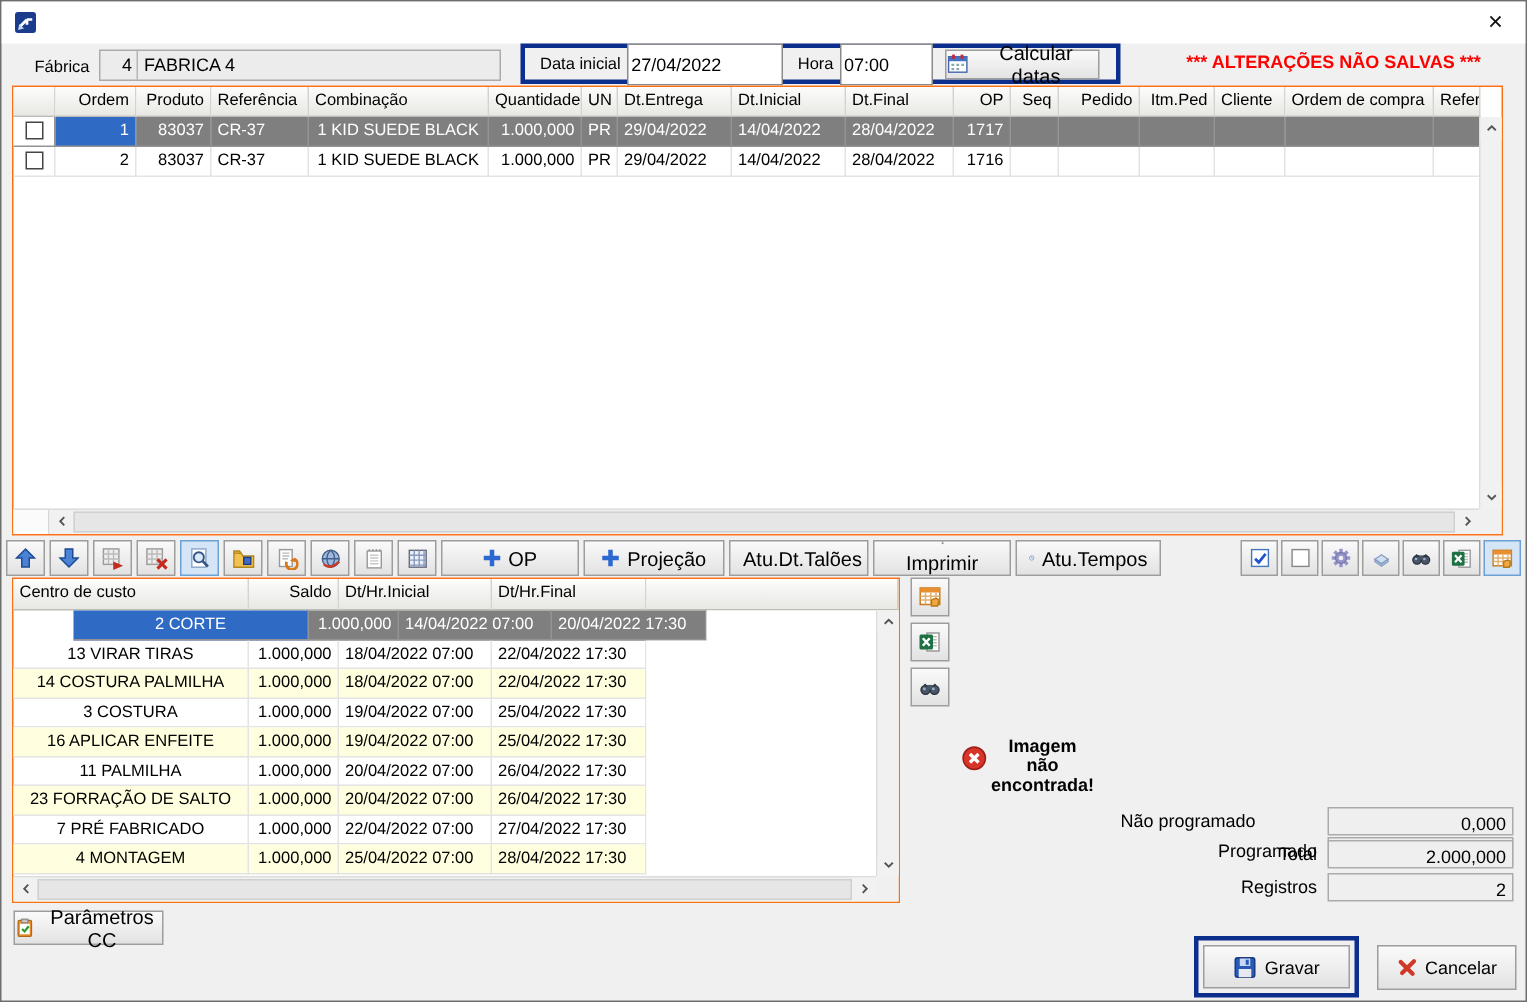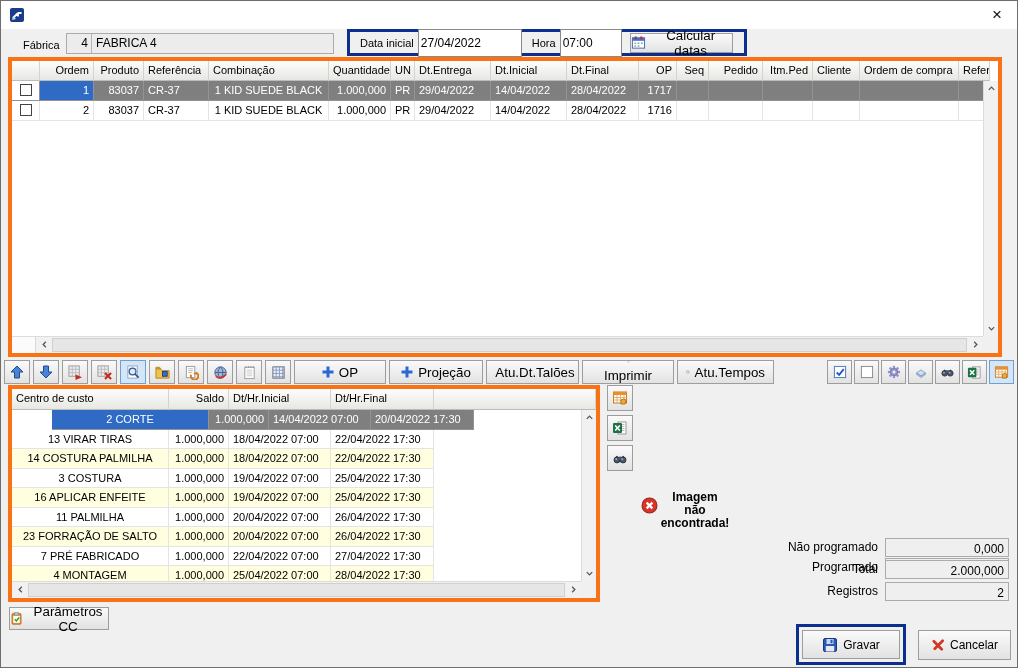--- a/index.html
+++ b/index.html
@@ -21,21 +21,21 @@
 
   .date-group { position:absolute; left:346px; top:28px; width:400px; height:27px; border:3px solid #0C2E8C; background:#F0F0F0; display:flex; align-items:center; }
   .date-group .glabel { padding:0 4px 0 10px; }
   .tinput { height:28px; background:#fff; border:1px solid #8A8A8A; font-family:"Liberation Sans",sans-serif; font-size:12px; padding:0 2px; }
   .inp-date { width:104px; }
   .inp-hora { width:62px; }
   .calc-btn { margin-left:8px; height:20px; width:103px; border:1px solid #9d9d9d; background:linear-gradient(#FAFAFA,#E3E3E3); display:flex; align-items:center; justify-content:center; gap:4px; }
   .warning { position:absolute; left:768px; top:33px; width:240px; text-align:center; color:#FF0000; font-weight:bold; font-size:12px; white-space:nowrap; }
 
   
-  .gridbox { position:absolute; background:#fff; border:4px solid #f97316; }
+  .gridbox { position:absolute; background:#fff; border:1px solid #f97316; }
   .ghead { display:flex; }
   .ghead .hc { background:linear-gradient(#FDFDFD,#E7E7E3); border-right:1px solid #D4D4CE; border-bottom:1px solid #BDBDB8; padding:3px 4px 0 4px; white-space:nowrap; overflow:hidden; }
   .grow { display:flex; }
   .grow .c { border-right:1px solid #E4E4E4; border-bottom:1px solid #E4E4E4; padding:3px 4px 0 4px; white-space:nowrap; overflow:hidden; }
   .num { text-align:right; }
   .ctr { text-align:center; }
 
   
   .otable { left:7px; top:56px; width:994px; height:300px; }
   .otable .ghead { height:20px; }
@@ -140,20 +140,21 @@
               <rect x="10.5" y="8" width="2" height="1.6"></rect>
               <rect x="3.5" y="11" width="2" height="1.6"></rect>
               <rect x="7" y="11" width="2" height="1.6"></rect>
             </g>
           </svg>
       </span>
       <span>Calcular datas</span>
     </button>
   </div>
 
+  <div class="warning">*** ALTERAÇÕES NÃO SALVAS ***</div>
 
   <div class="gridbox otable">
     <div class="ghead">
       <div class="hc oc0"></div>
       <div class="hc oc1 num">Ordem</div>
       <div class="hc oc2 num">Produto</div>
       <div class="hc oc3">Referência</div>
       <div class="hc oc4">Combinação</div>
       <div class="hc oc5 num">Quantidade</div>
       <div class="hc oc6">UN</div>
@@ -542,21 +543,21 @@
       </svg>
     </span>
   <div class="img-missing-text">Imagem
 não
 encontrada!</div>
 
   <div class="sum-row" style="top:514px;margin-top:42px;">
     <span class="slabel">Programado</span>
     <span class="sum-field">2.000,000</span>
   </div>
-  <div class="sum-row" style="top:536px;">
+  <div class="sum-row" style="top:536px;gap:41px;">
     <span class="slabel">Não programado</span>
     <span class="sum-field">0,000</span>
   </div>
   <div class="sum-row" style="top:558px;">
     <span class="slabel">Total</span>
     <span class="sum-field">2.000,000</span>
   </div>
   <div class="sum-row" style="top:580px;">
     <span class="slabel">Registros</span>
     <span class="sum-field">2</span>

